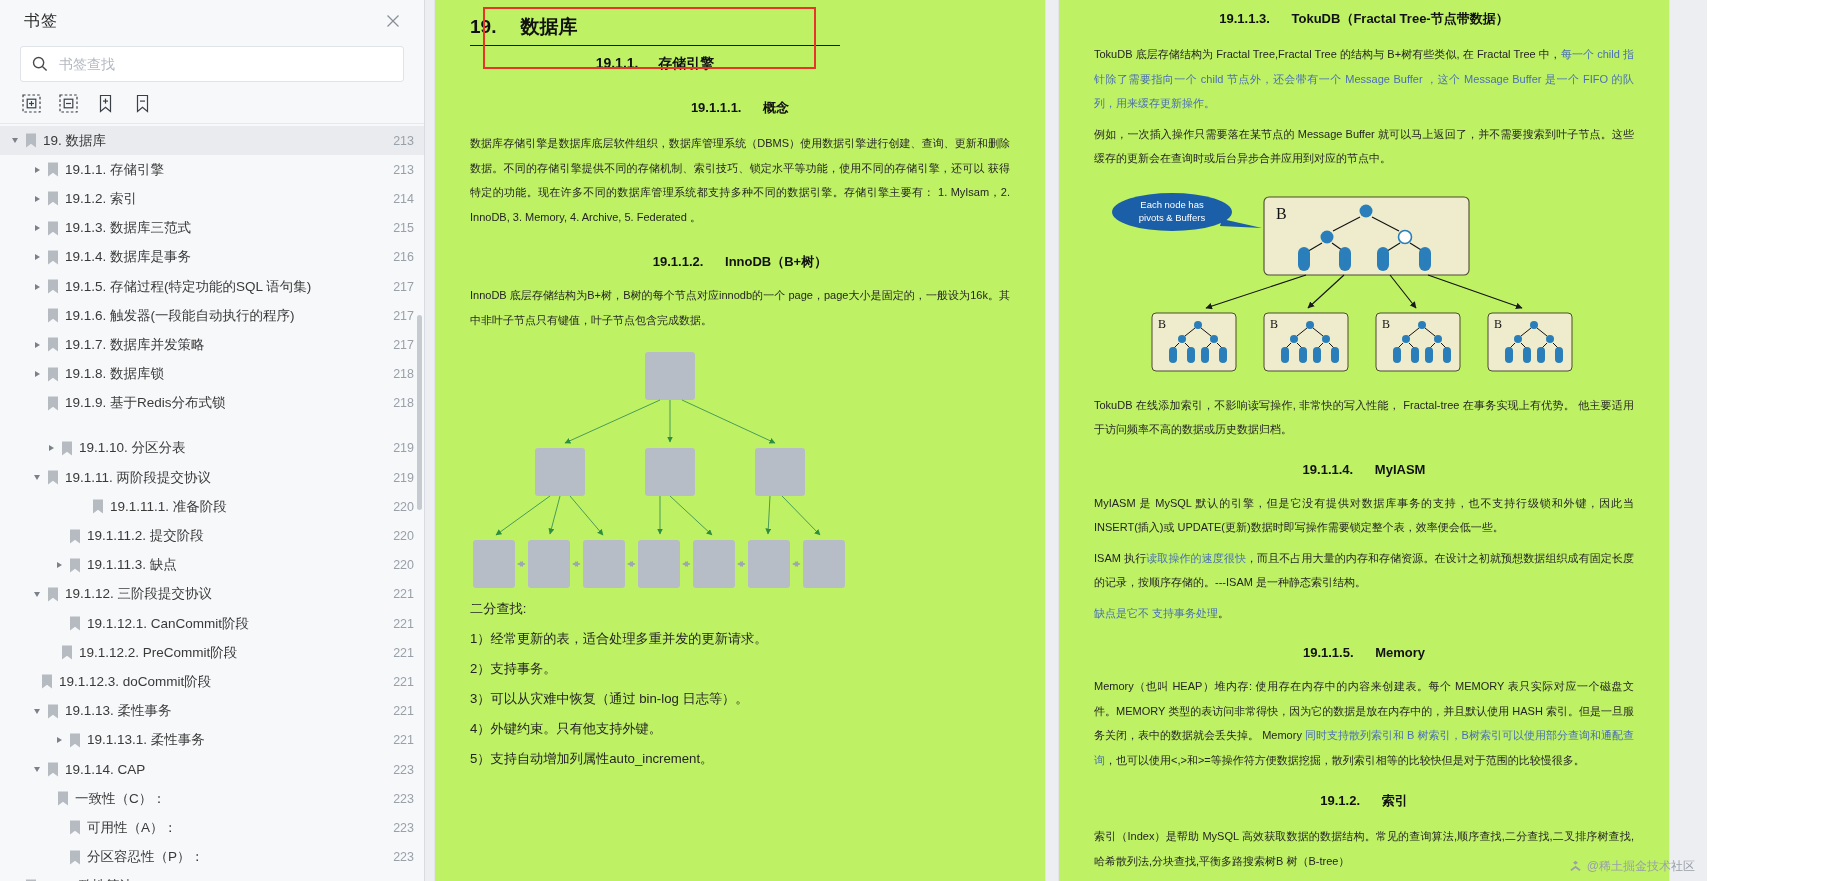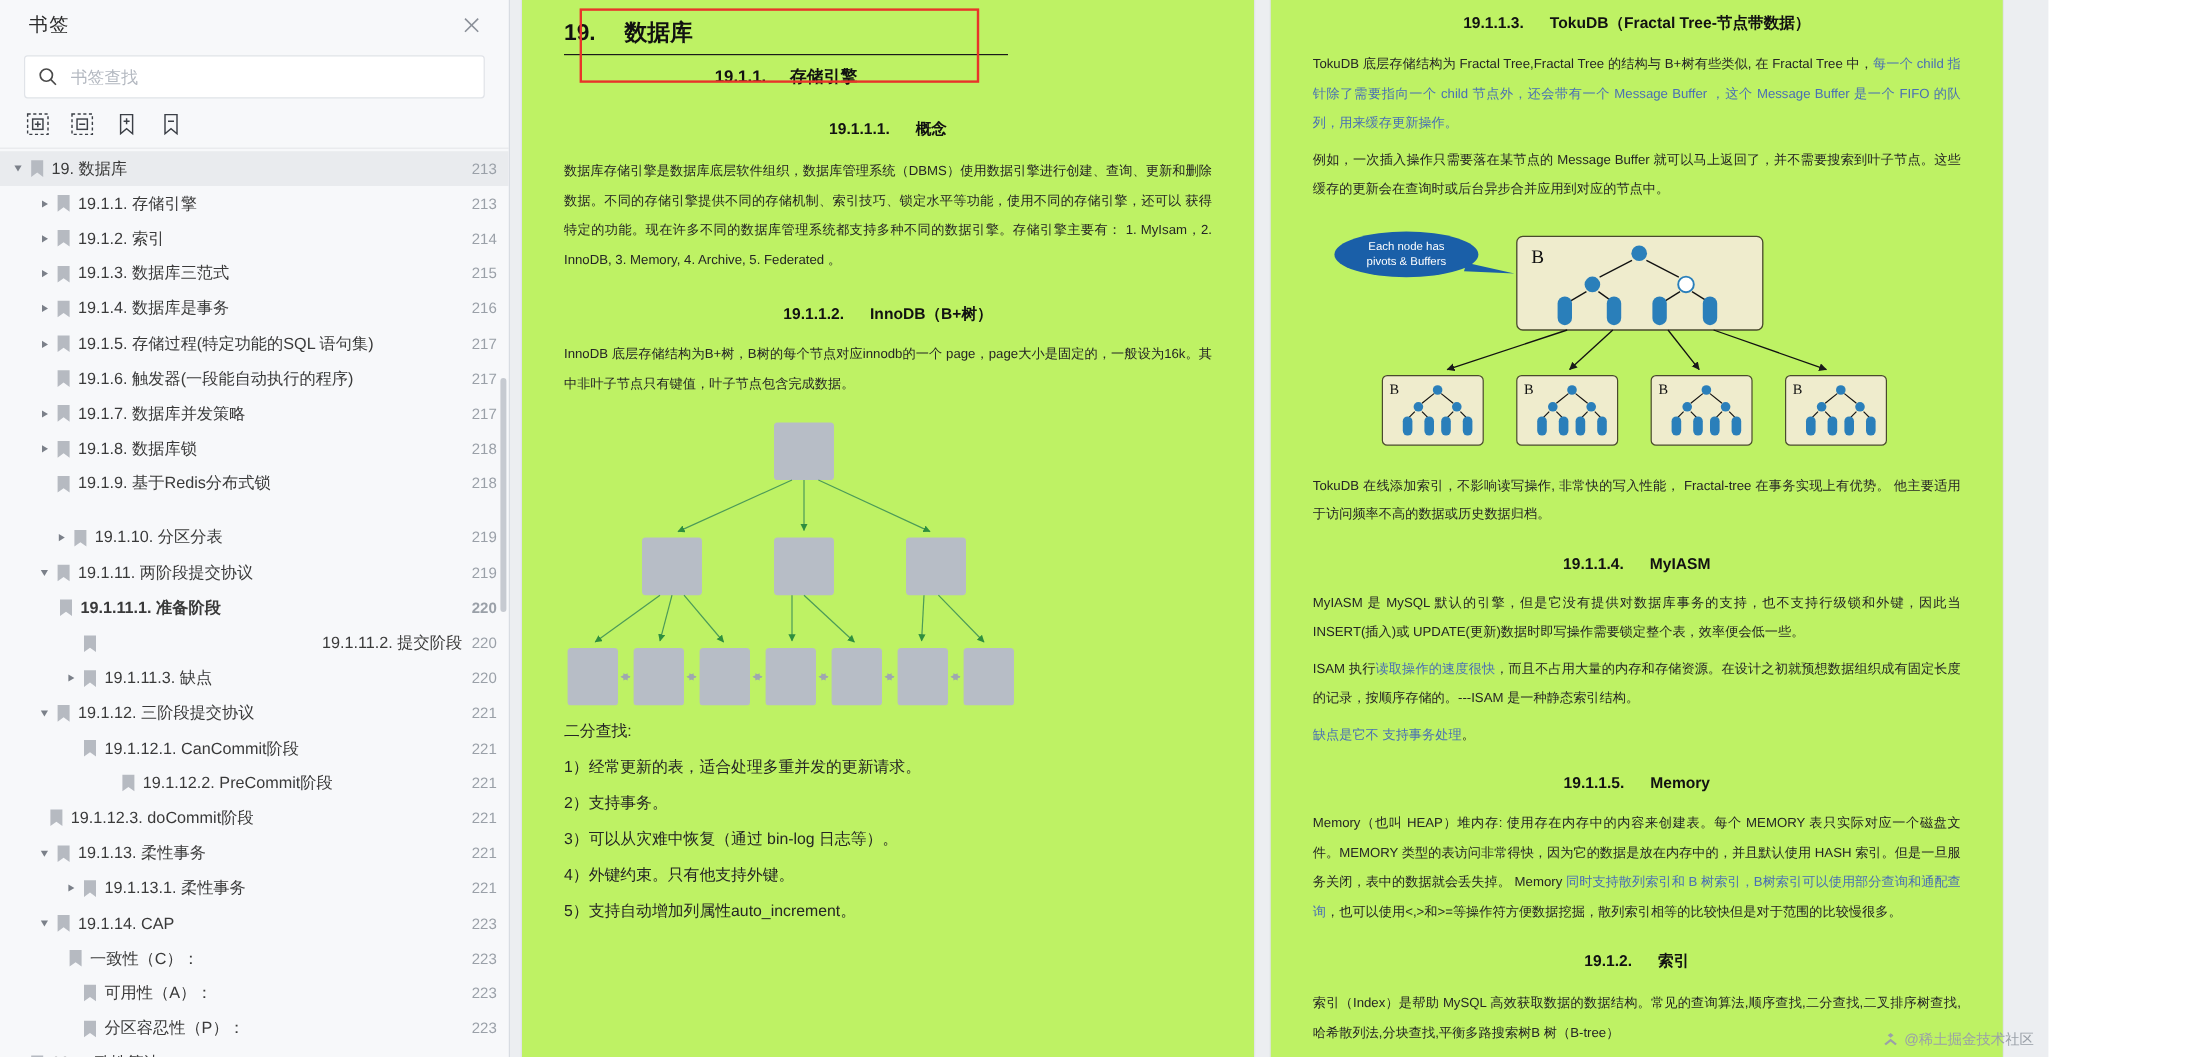--- a/index.html
+++ b/index.html
@@ -346,31 +346,31 @@
         <div class="tree-row" style="padding-left: 30px;">
           <span class="tw expanded"></span>
           <span class="bm">
             <svg viewBox="0 0 12 15" width="12" height="15" fill="currentColor">
               <path d="M1 0.6 h10 v13.8 l-5 -3.6 l-5 3.6 z"></path>
             </svg>
           </span>
           <span class="tree-label">19.1.11. 两阶段提交协议</span>
           <span class="tree-page">219</span>
         </div>
-        <div class="tree-row" style="padding-left: 32px; font-weight: bold;">
+        <div class="tree-row" style="padding-left: 75px;">
           <span class="tw"></span>
           <span class="bm">
             <svg viewBox="0 0 12 15" width="12" height="15" fill="currentColor">
               <path d="M1 0.6 h10 v13.8 l-5 -3.6 l-5 3.6 z"></path>
             </svg>
           </span>
           <span class="tree-label">19.1.11.1.  准备阶段</span>
           <span class="tree-page">220</span>
         </div>
-        <div class="tree-row" style="padding-left: 52px; text-align: right;">
+        <div class="tree-row" style="padding-left: 52px;">
           <span class="tw"></span>
           <span class="bm">
             <svg viewBox="0 0 12 15" width="12" height="15" fill="currentColor">
               <path d="M1 0.6 h10 v13.8 l-5 -3.6 l-5 3.6 z"></path>
             </svg>
           </span>
           <span class="tree-label">19.1.11.2. 提交阶段</span>
           <span class="tree-page">220</span>
         </div>
         <div class="tree-row" style="padding-left: 52px;">
@@ -396,21 +396,21 @@
         <div class="tree-row" style="padding-left: 52px;">
           <span class="tw"></span>
           <span class="bm">
             <svg viewBox="0 0 12 15" width="12" height="15" fill="currentColor">
               <path d="M1 0.6 h10 v13.8 l-5 -3.6 l-5 3.6 z"></path>
             </svg>
           </span>
           <span class="tree-label">19.1.12.1. CanCommit阶段</span>
           <span class="tree-page">221</span>
         </div>
-        <div class="tree-row" style="padding-left: 84px; justify-content: flex-end;">
+        <div class="tree-row" style="padding-left: 44px; justify-content: flex-end;">
           <span class="tw"></span>
           <span class="bm">
             <svg viewBox="0 0 12 15" width="12" height="15" fill="currentColor">
               <path d="M1 0.6 h10 v13.8 l-5 -3.6 l-5 3.6 z"></path>
             </svg>
           </span>
           <span class="tree-label">19.1.12.2. PreCommit阶段</span>
           <span class="tree-page">221</span>
         </div>
         <div class="tree-row" style="padding-left: 24px;">

